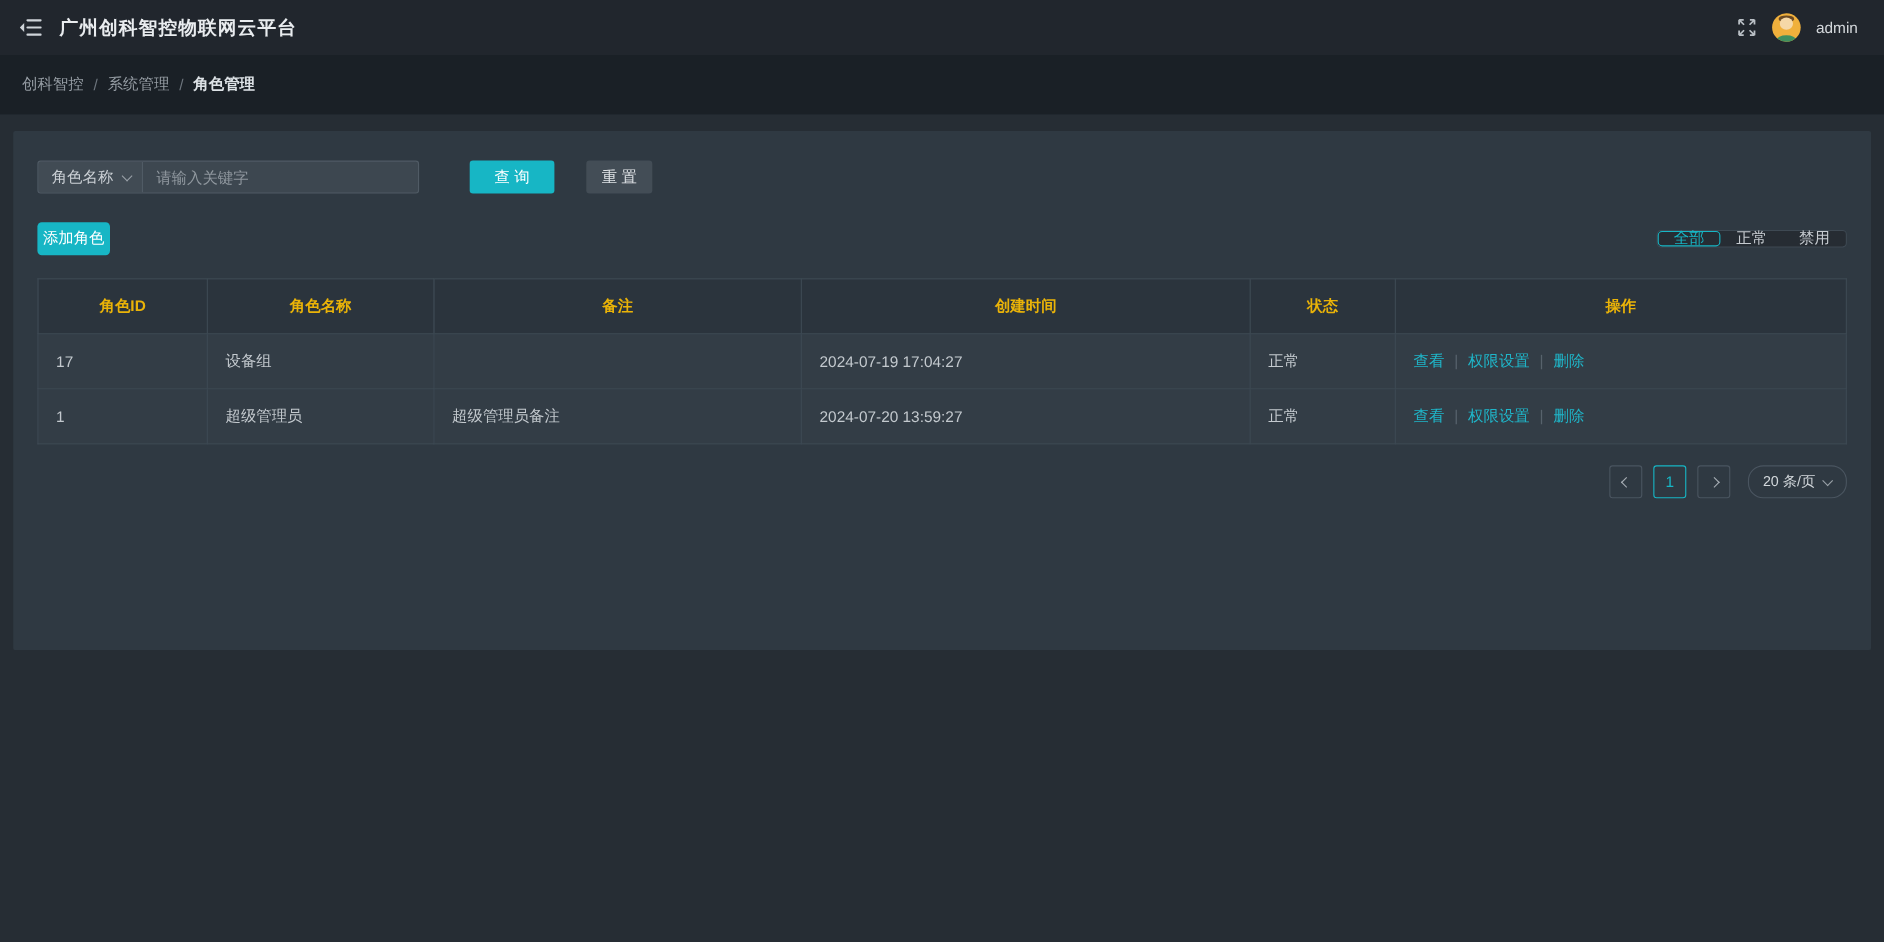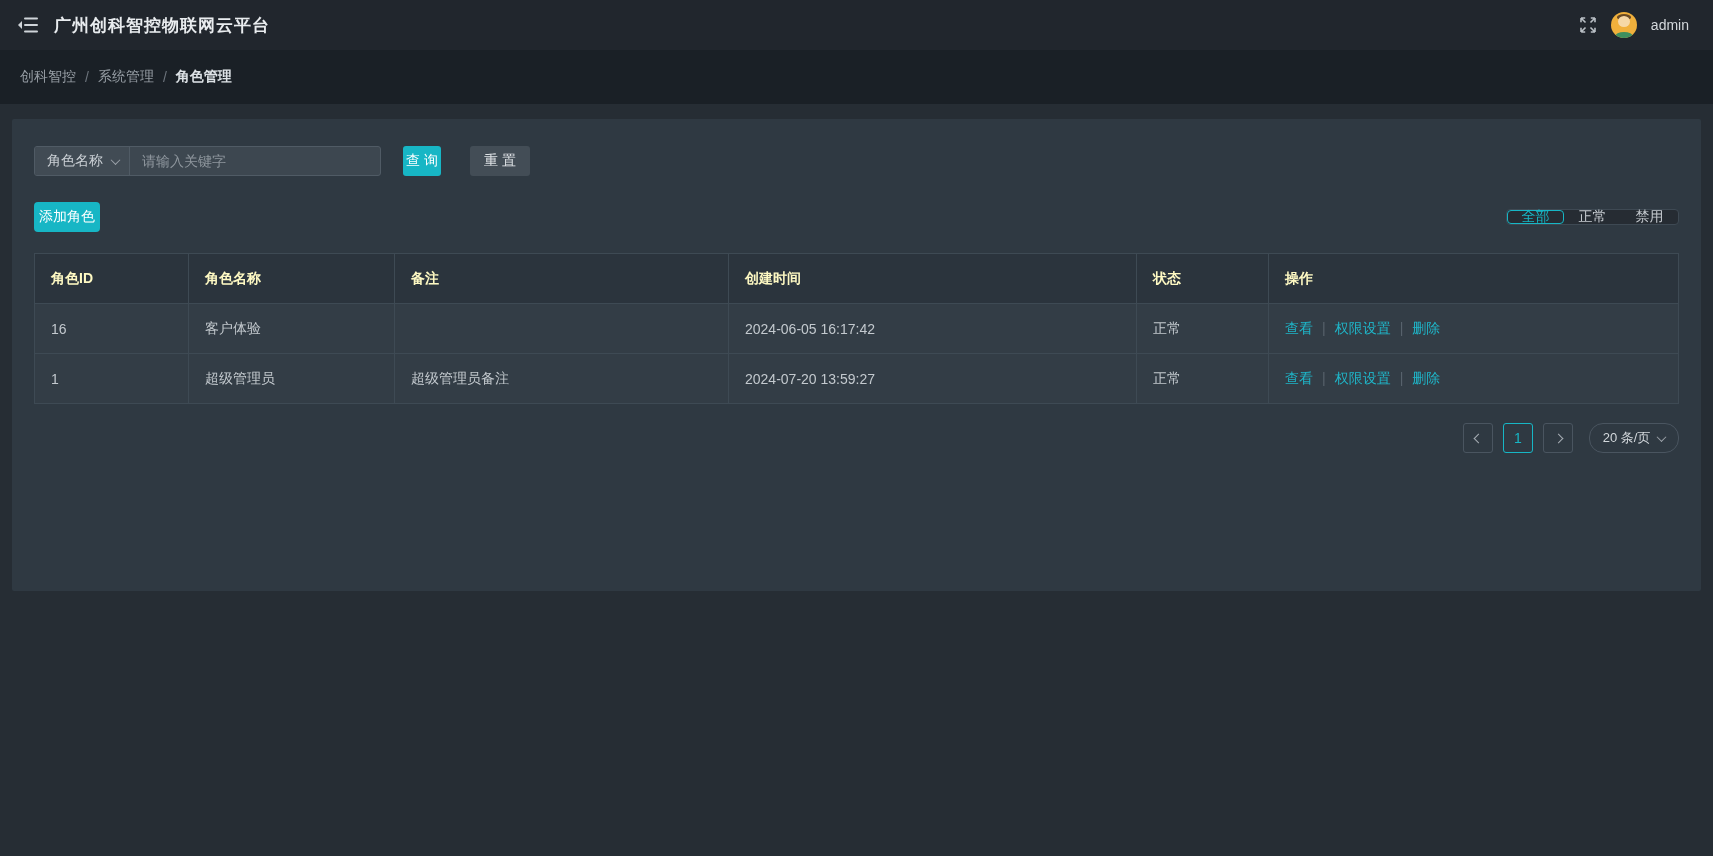--- a/index.html
+++ b/index.html
@@ -51,42 +51,42 @@
     flex:1; background:transparent; border:none; outline:none; color:#dfe3e6;
     padding:0 12px; font-size:14px; font-family:inherit;
   }
   .search-combo input::placeholder { color:#8f979e; }
   .btn {
     height:30px; border:none; border-radius:3px; font-size:14px; cursor:pointer;
     font-family:inherit; padding:0 14px;
   }
   .btn.primary { background:#17b6c5; color:#ffffff; }
   .btn.dark { background:#434d56; color:#dfe3e6; }
-  .btn-search { margin-left:22px; width:38px; padding:0; }
+  .btn-search { margin-left:46px; width:77px; padding:0; }
   .btn-reset { margin-left:29px; width:60px; padding:0; }
   
   .toolbar-row { margin-top:26px; display:flex; align-items:center; justify-content:space-between; }
   .btn-add { width:66px; padding:0; border-radius:4px; }
   .status-tabs {
     display:flex; background:#262c33; border:1px solid #3e4953; border-radius:4px;
     padding:0; height:16px; align-items:stretch;
   }
   .status-tab {
     min-width:57px; display:flex; align-items:center; justify-content:center;
     color:#c6cbd0; cursor:pointer; font-size:14px; padding:0 10px;
     border:1px solid transparent; border-radius:4px;
   }
   .status-tab.active { border-color:#17b6c5; color:#17b6c5; }
   
   .role-table { width:100%; margin-top:21px; border-collapse:collapse; table-layout:fixed; }
   .role-table th, .role-table td {
     height:50px; padding:0 16px; border:1px solid #3e4a54; text-align:left;
     font-size:14px; overflow:hidden; white-space:nowrap;
   }
-  .role-table th { background:#2b343d; color:#fef9c3; font-weight:bold; }
+  .role-table th { background:#2b343d; color:#eab308; font-weight:bold;text-align:center; }
   .role-table td { background:#333d46; color:#c3c9ce; font-weight:normal; }
   .op-link { color:#1fb6c9; cursor:pointer; }
   .op-sep { color:#57626c; margin:0 9px; }
   
   .pagination { margin-top:19px; display:flex; justify-content:flex-end; align-items:center; gap:10px; }
   .pg-btn {
     width:30px; height:30px; background:transparent; border:1px solid #4a5560; border-radius:3px;
     display:flex; align-items:center; justify-content:center; cursor:pointer; color:#a6adb4;
   }
   .pg-btn.page { color:#17b6c5; border-color:#17b6c5; font-size:14px; }
@@ -180,24 +180,24 @@
           <th>角色ID</th>
           <th>角色名称</th>
           <th>备注</th>
           <th>创建时间</th>
           <th>状态</th>
           <th>操作</th>
         </tr>
       </thead>
       <tbody>
         <tr>
-          <td>16</td>
-          <td>客户体验</td>
+          <td>17</td>
+          <td>设备组</td>
           <td></td>
-          <td>2024-06-05 16:17:42</td>
+          <td>2024-07-19 17:04:27</td>
           <td>正常</td>
           <td>
             <span class="op-link">查看</span><span class="op-sep">|</span><span class="op-link">权限设置</span><span class="op-sep">|</span><span class="op-link">删除</span>
           </td>
         </tr>
         <tr>
           <td>1</td>
           <td>超级管理员</td>
           <td>超级管理员备注</td>
           <td>2024-07-20 13:59:27</td>

